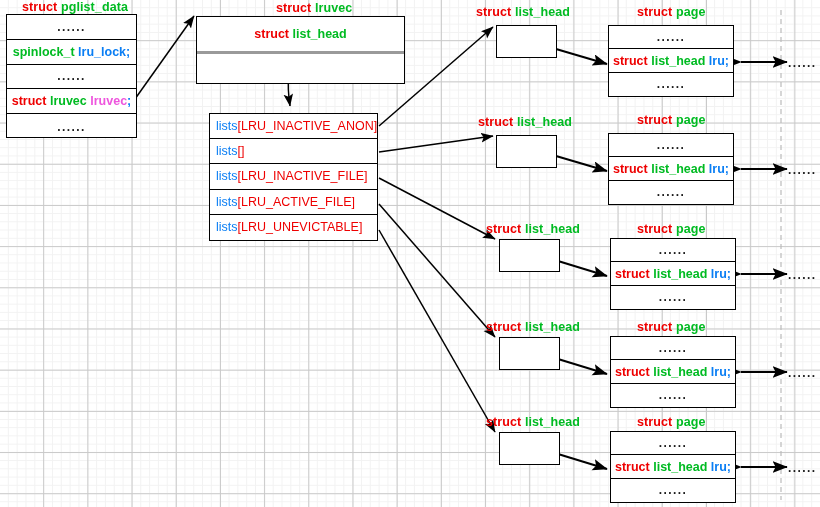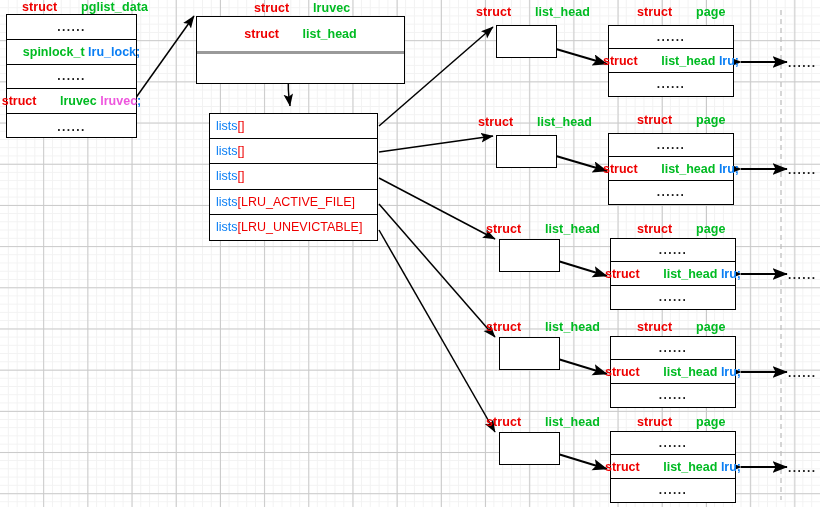--- a/index.html
+++ b/index.html
@@ -34,40 +34,40 @@
     display:flex;align-items:center;justify-content:center;
     border-bottom:1.6px solid #000;
     white-space:nowrap;
   }
   .row:last-child{border-bottom:none;}
   .cap{
     position:absolute;white-space:nowrap;
     font-weight:bold;font-size:12.5px;letter-spacing:.1px;
   }
   .kw{color:#ee0000;}
-  .ty{color:#00bb22;margin-left:20px;}
+  .ty{color:#00bb22;}
   .fld{color:#0a7ef4;}
   .fld-magenta{color:#ee55dd;}
   .dots{color:#1a1a1a;font-weight:bold;letter-spacing:1.4px;font-size:12px;}
   .semi{color:#0a7ef4;font-weight:bold;}
   .lrow{font-weight:bold;font-size:12.5px;}
 
   
   #pglist-box{left:6px;top:14px;width:131px;height:124px;}
   #pglist-box .row{height:24.8px;}
   #pglist-cap{left:22px;top:0px;}
 
   
   #lruvec-box{left:196px;top:16px;width:209px;height:68px;border-width:1.6px;}
   #lruvec-top{
     height:37px;display:flex;flex-direction:column;align-items:center;justify-content:center;
     border-bottom:3.4px solid #9a9a9a;line-height:14px;
   }
   #lruvec-bot{height:27px;}
-  #lruvec-cap{left:254px;top:1px;}
+  #lruvec-cap{left:276px;top:1px;}
 
   
   #lists-box{left:209px;top:113px;width:169px;height:128px;}
   #lists-box .row{height:25.2px;justify-content:flex-start;padding-left:6px;font-size:12.5px;}
 
   
   .lh-box{width:61px;height:33px;}
   .lh-cap{font-size:12.5px;}
 
   
@@ -160,30 +160,32 @@
       <span class="kw">struct</span>&nbsp;<span class="ty">list_head</span>
     </div>
   </div>
   <div class="row" id="lruvec-bot"></div>
 </div>
 
 <div class="box" id="lists-box">
   <div class="row">
     <span class="fld">lists</span>
       <span class="kw">[</span>
-      <span class="kw">]</span>
-  </div>
-  <div class="row">
-    <span class="fld">lists</span>
-      <span class="kw">[</span>
-      <span class="kw">]</span>
-  </div>
-  <div class="row">
-    <span class="fld">lists</span>
-      <span class="kw">[</span>
+      <span class="kw">LRU_INACTIVE_ANON</span>
+      <span class="kw">]</span>
+  </div>
+  <div class="row">
+    <span class="fld">lists</span>
+      <span class="kw">[</span>
+      <span class="kw">]</span>
+  </div>
+  <div class="row">
+    <span class="fld">lists</span>
+      <span class="kw">[</span>
+      <span class="kw">LRU_INACTIVE_FILE</span>
       <span class="kw">]</span>
   </div>
   <div class="row">
     <span class="fld">lists</span>
       <span class="kw">[</span>
       <span class="kw">LRU_ACTIVE_FILE</span>
       <span class="kw">]</span>
   </div>
   <div class="row">
     <span class="fld">lists</span>

